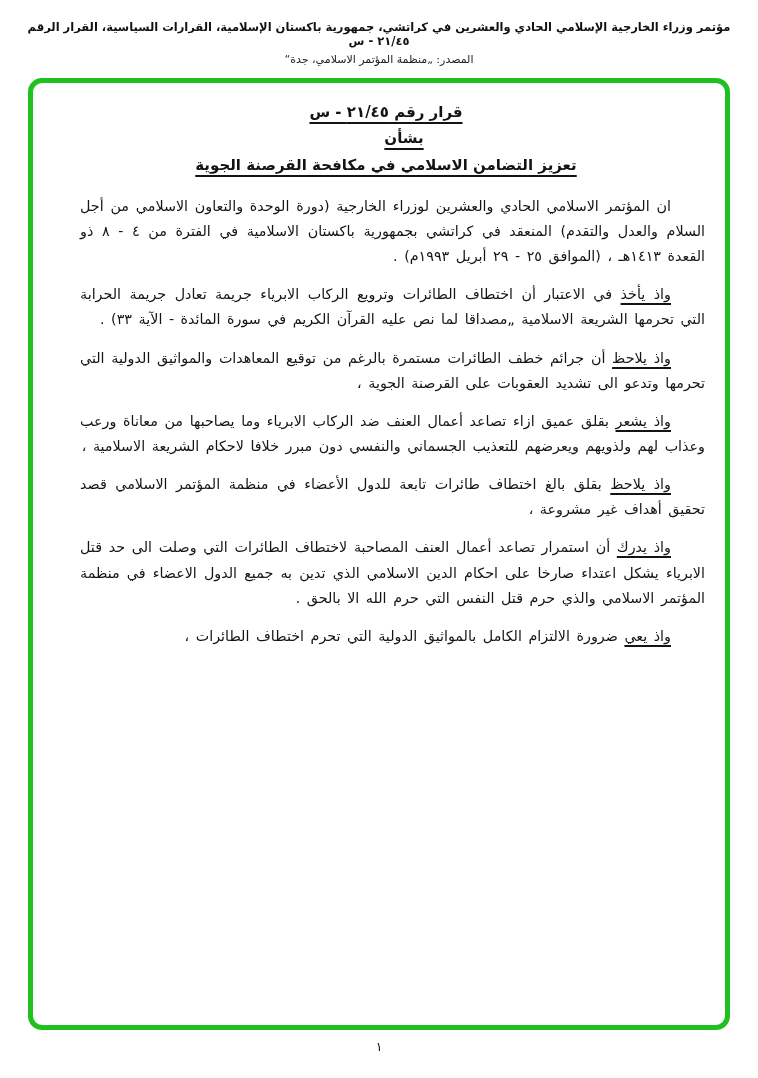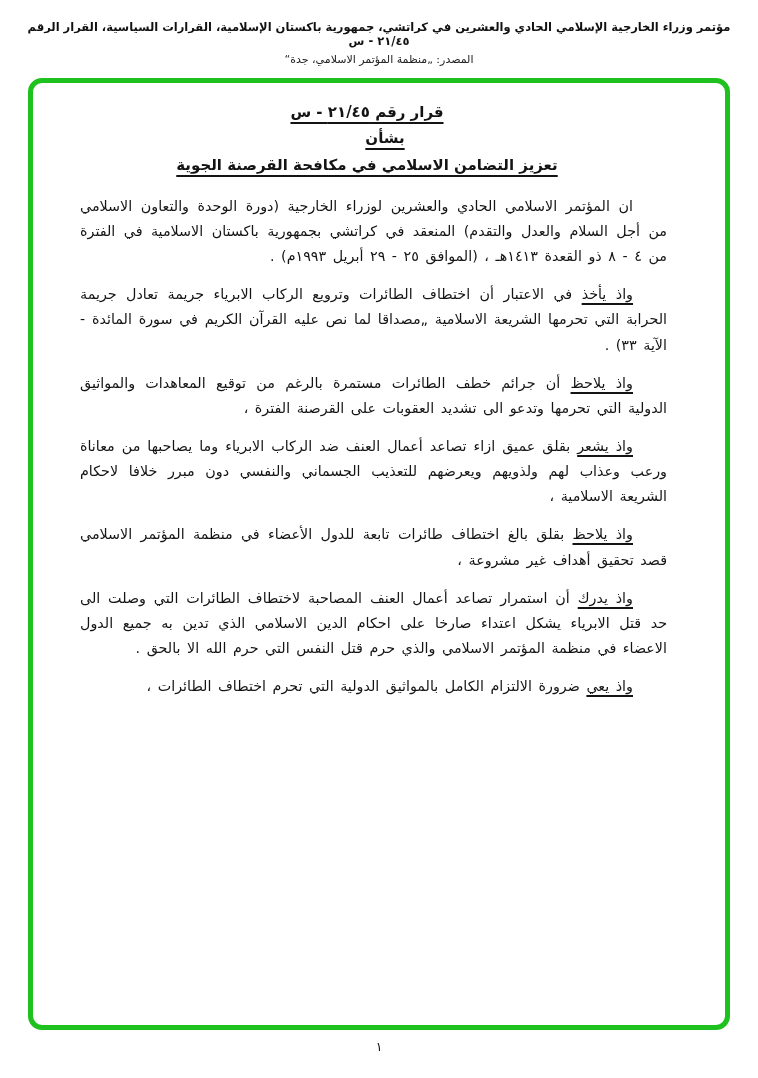--- a/index.html
+++ b/index.html
@@ -17,21 +17,21 @@
   .top-header { direction: rtl; text-align: center; padding-top: 20px; }
   .top-header .l1 { font-size: 11.5px; font-weight: 700; color: #111; padding: 0 10px; }
   .top-header .l2 { font-size: 11px; margin-top: 5px; color: #222; }
 
   .doc-frame {
     direction: rtl;
     margin: 12px 28px 0 28px;
     height: 952px;
     border: 5px solid var(--accent);
     border-radius: 14px;
-    padding: 16px 58px 8px 34px;
+    padding: 16px 20px 8px 34px;
     overflow: hidden;
     background: #fff;
   }
 
   .title-block { text-align: center; font-weight: 700; font-size: 15px; line-height: 1.75; margin-bottom: 16px; }
   .title-block .t { text-decoration: underline; text-underline-offset: 5px; text-decoration-thickness: 1.5px; }
   .title-block .t-about { letter-spacing: 2px; margin-left: 36px; }
 
   p.body-par {
     font-size: 14.3px;
@@ -62,21 +62,21 @@
       <div><span class="t">قرار رقم ٢١/٤٥ - س</span></div>
       <div><span class="t t-about">بشأن</span></div>
       <div><span class="t">تعزيز التضامن الاسلامي في مكافحة القرصنة الجوية</span></div>
     </div>
 
     <p class="body-par"><span class="lead"></span> <span>ان المؤتمر الاسلامي الحادي والعشرين لوزراء الخارجية (دورة الوحدة والتعاون الاسلامي من أجل السلام والعدل والتقدم) المنعقد في كراتشي بجمهورية باكستان الاسلامية في الفترة من ٤ - ٨ ذو القعدة ١٤١٣هـ ، (الموافق ٢٥ - ٢٩ أبريل ١٩٩٣م) .</span></p>
 
 
     <p class="body-par"><span class="lead">واذ يأخذ</span> <span>في الاعتبار أن اختطاف الطائرات وترويع الركاب الابرياء جريمة تعادل جريمة الحرابة التي تحرمها الشريعة الاسلامية „مصداقا لما نص عليه القرآن الكريم في سورة المائدة - الآية ٣٣) .</span></p>
 
-    <p class="body-par"><span class="lead">واذ يلاحظ</span> <span>أن جرائم خطف الطائرات مستمرة بالرغم من توقيع المعاهدات والمواثيق الدولية التي تحرمها وتدعو الى تشديد العقوبات على القرصنة الفترة ،</span></p>
+    <p class="body-par"><span class="lead">واذ يلاحظ</span> <span>أن جرائم خطف الطائرات مستمرة بالرغم من توقيع المعاهدات والمواثيق الدولية التي تحرمها وتدعو الى تشديد العقوبات على القرصنة الجوية ،</span></p>
 
     <p class="body-par"><span class="lead">واذ يشعر</span> <span>بقلق عميق ازاء تصاعد أعمال العنف ضد الركاب الابرياء وما يصاحبها من معاناة ورعب وعذاب لهم ولذويهم ويعرضهم للتعذيب الجسماني والنفسي دون مبرر خلافا لاحكام الشريعة الاسلامية ،</span></p>
 
     <p class="body-par"><span class="lead">واذ يلاحظ</span> <span>بقلق بالغ اختطاف طائرات تابعة للدول الأعضاء في منظمة المؤتمر الاسلامي قصد تحقيق أهداف غير مشروعة ،</span></p>
 
     <p class="body-par"><span class="lead">واذ يدرك</span> <span>أن استمرار تصاعد أعمال العنف المصاحبة لاختطاف الطائرات التي وصلت الى حد قتل الابرياء يشكل اعتداء صارخا على احكام الدين الاسلامي الذي تدين به جميع الدول الاعضاء في منظمة المؤتمر الاسلامي والذي حرم قتل النفس التي حرم الله الا بالحق .</span></p>
 
     <p class="body-par"><span class="lead">واذ يعي</span> <span>ضرورة الالتزام الكامل بالمواثيق الدولية التي تحرم اختطاف الطائرات ،</span></p>
 
   </div>

